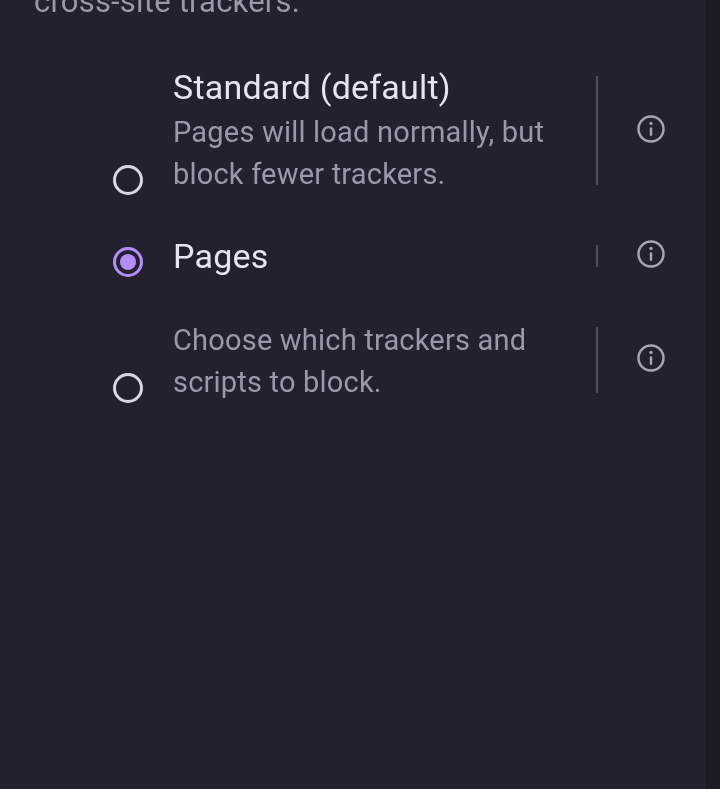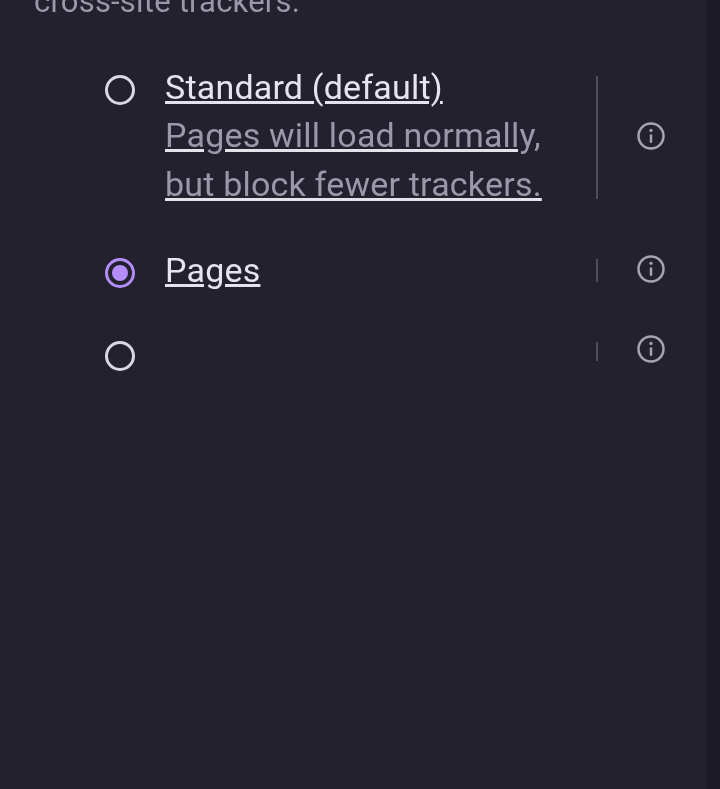--- a/index.html
+++ b/index.html
@@ -38,25 +38,24 @@
     .options-group {
       margin-top: 24px;
     }
     .option-row {
       display: flex;
       align-items: stretch;
       position: relative;
     }
     .radio-area {
       display: flex;
-      align-items: flex-start;
+      align-items: flex-end;
       flex: 1;
-      padding: 20px 0 20px 0;
+      padding: 20px 0 20px 8px;
       cursor: pointer;
-      text-decoration: underline;
     }
     .radio-col {
       width: 165px;
       display: flex;
       justify-content: flex-end;
       padding-right: 30px;
       padding-top: 9px;
       flex-shrink: 0;
     }
     .radio-circle {
@@ -82,21 +81,21 @@
       flex: 1;
       padding-right: 20px;
     }
     .option-title {
       font-size: 34px;
       color: #e6e4ee;
       line-height: 1.25;
       letter-spacing: 0.2px;
     }
     .option-description {
-      font-size: 34px;
+      font-size: 29px;
       color: #9b98a9;
       line-height: 1.45;
       margin-top: 2px;
       letter-spacing: 0.2px;
     }
     .info-col {
       width: 110px;
       flex-shrink: 0;
       display: flex;
       align-items: center;
@@ -191,20 +190,21 @@
         </div>
       </div>
     </div>
 
     <div class="option-row">
       <div class="radio-area">
         <div class="radio-col">
           <div class="radio-circle"></div>
         </div>
         <div class="option-text">
+          <div class="option-description">Choose which trackers and scripts to block.</div>
         </div>
       </div>
       <div class="info-col">
         <div class="info-divider"></div>
         <div class="info-button">
           <span>
             <svg class="info-icon-svg" viewBox="0 0 24 24">
               <circle class="outer" cx="12" cy="12" r="10"></circle>
               <circle class="dot" cx="12" cy="7.5" r="1.3"></circle>
               <rect class="stem" x="11" y="10.5" width="2" height="7" rx="1"></rect>

